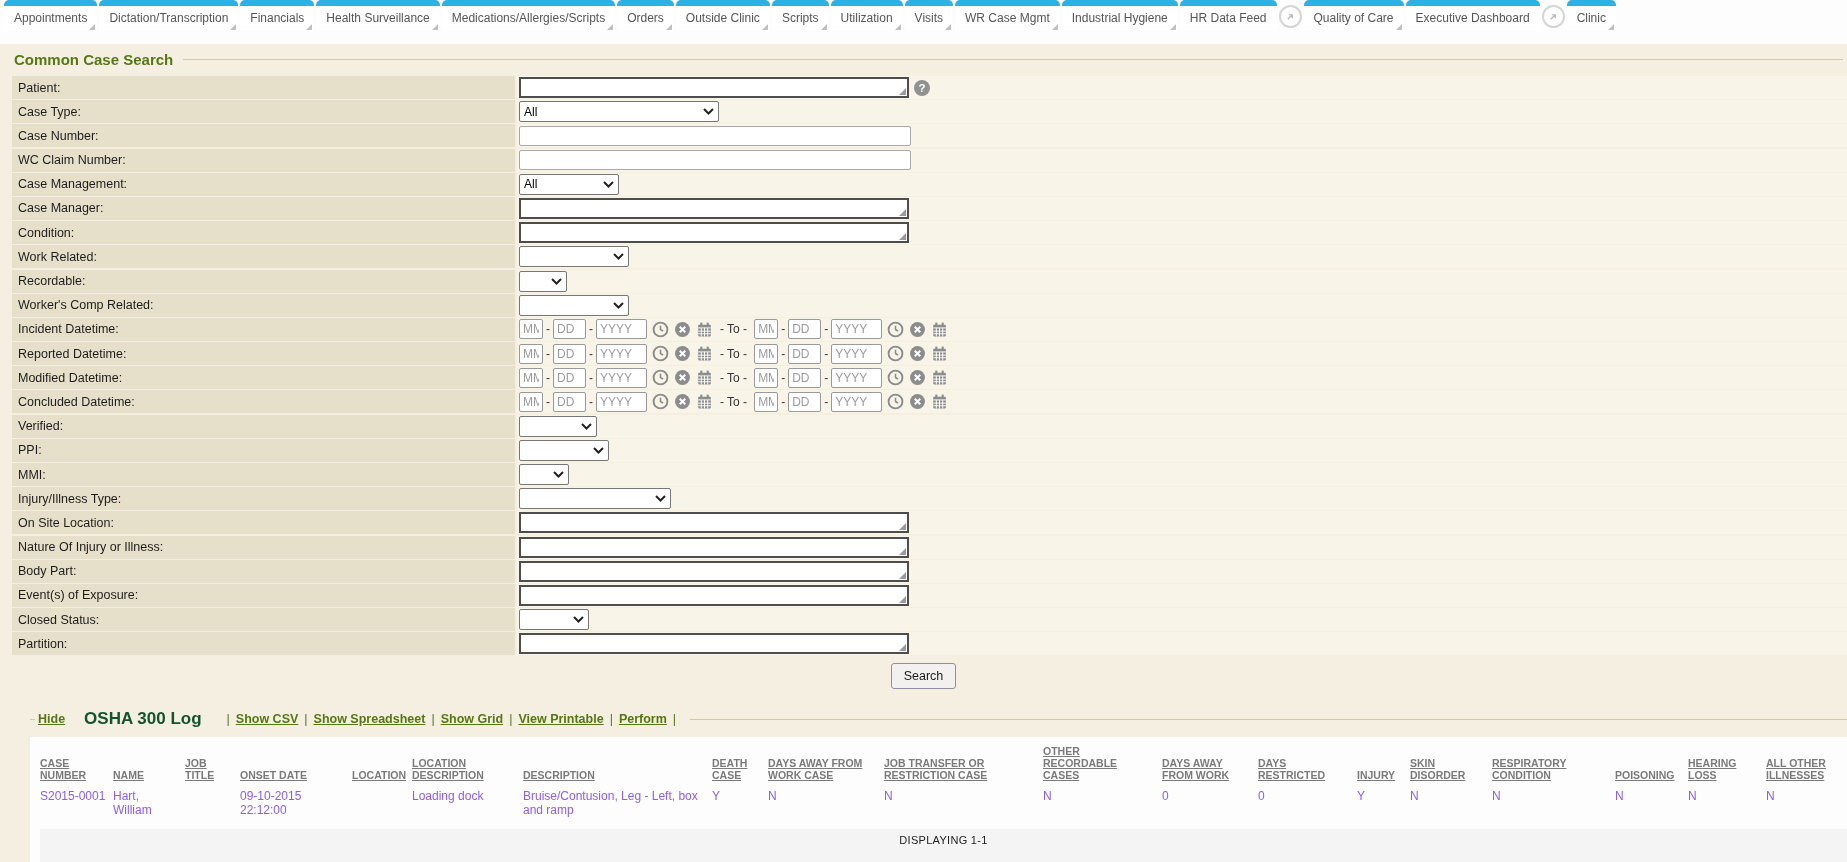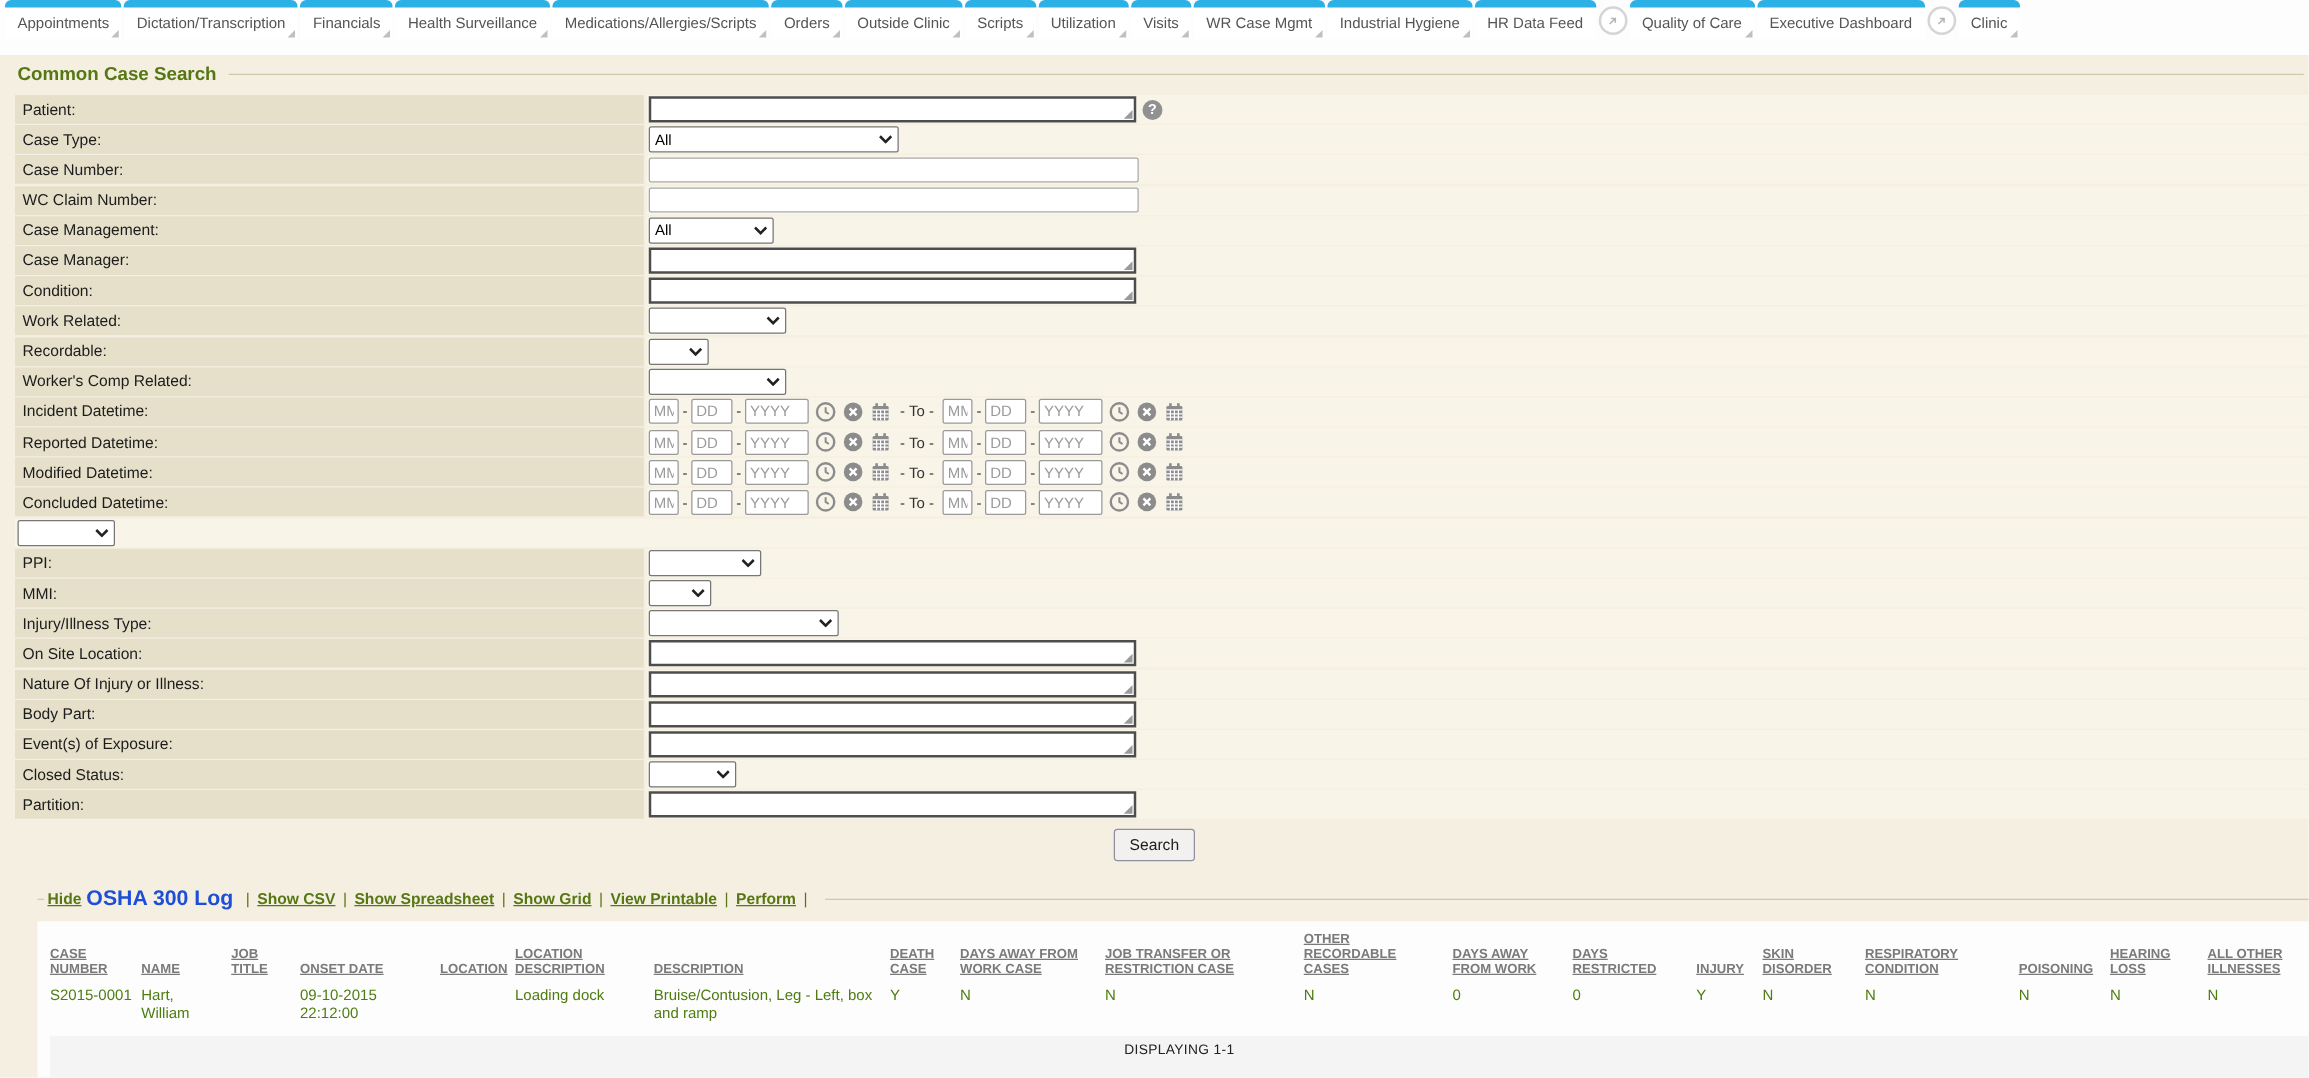--- a/index.html
+++ b/index.html
@@ -67,30 +67,30 @@
   .btn-row { text-align:center; margin:8px 0 0 0; }
   .btn-row button { font-size:12.5px; color:#1c1c1c; background:#f2f1f0;
     border:1px solid #8f8f9d; border-radius:3px; padding:5px 12px; cursor:pointer; }
 
   
   .osha { margin:18px 0 0 30px; }
   .osha-header { display:flex; align-items:center; height:24px; }
   .osha-tick { width:5px; border-top:1px solid #cfc9ab; margin-right:3px; }
   .olink { font-size:12.5px; color:#567714; text-decoration:underline; font-weight:bold;
     cursor:pointer; white-space:nowrap; }
-  .osha-title { font-size:17px; font-weight:bold; color:#1d4ed8; margin:0 4px; white-space:nowrap; }
+  .osha-title { font-size:17px; font-weight:bold; color:#14532d; margin:0 19px; white-space:nowrap; }
   .pipe { color:#567714; font-size:12.5px; margin:0 6px; }
   .osha-line { flex:1; border-top:1px solid #cfc9ab; margin-left:8px; }
 
   .tablewrap { background:#fdfdfd; margin-top:6px; padding:6px 0 0 10px; }
   table { border-collapse:collapse; table-layout:fixed; width:1807px; }
   th { font-size:10.5px; color:#7a7a7a; text-align:left; vertical-align:bottom;
     font-weight:bold; padding:2px 6px 4px 0; cursor:pointer; }
   th span { text-decoration:underline; }
-  td { font-size:12px; color:#4d7c0f; vertical-align:top; padding:4px 6px 4px 0; height:44px; }
+  td { font-size:12px; color:#8b5cf6; vertical-align:top; padding:4px 6px 4px 0; height:44px; }
   .tbl-footer { background:#f4f4f4; text-align:center; padding:5px 0 7px 0; }
   .tbl-footer .disp { font-size:11px; color:#222; letter-spacing:.3px; }
   .tbl-footer .showall { font-size:11px; font-weight:bold; color:#111;
     margin-top:15px; cursor:pointer; }
 </style>
 </head>
 <body>
 
 <header class="tabbar">
   <div class="tab"><span>Appointments</span><span class="fold"></span></div>
@@ -433,20 +433,21 @@
               <rect x="2" y="3.5" width="12" height="11" rx="1" fill="#8c8c8c"></rect>
               <rect x="4" y="1.5" width="2" height="3" fill="#8c8c8c"></rect>
               <rect x="10" y="1.5" width="2" height="3" fill="#8c8c8c"></rect>
               <path d="M2 6.5h12M5 6.5v8M8 6.5v8M11 6.5v8M2 9.5h12M2 12h12" stroke="#fff" stroke-width=".9"></path>
             </svg>
           </span>
       </div>
     </div>
 
     <div class="row">
+      <div class="lbl">Verified:</div>
       <div class="ctrl">
         <span class="sel w78"><select><option></option></select><span class="chev"><svg width="11" height="7" viewBox="0 0 11 7">
                 <path d="M1 1l4.5 4.5L10 1" stroke="#222" stroke-width="2" fill="none"></path>
               </svg></span></span>
       </div>
     </div>
 
     <div class="row">
       <div class="lbl">PPI:</div>
       <div class="ctrl">

